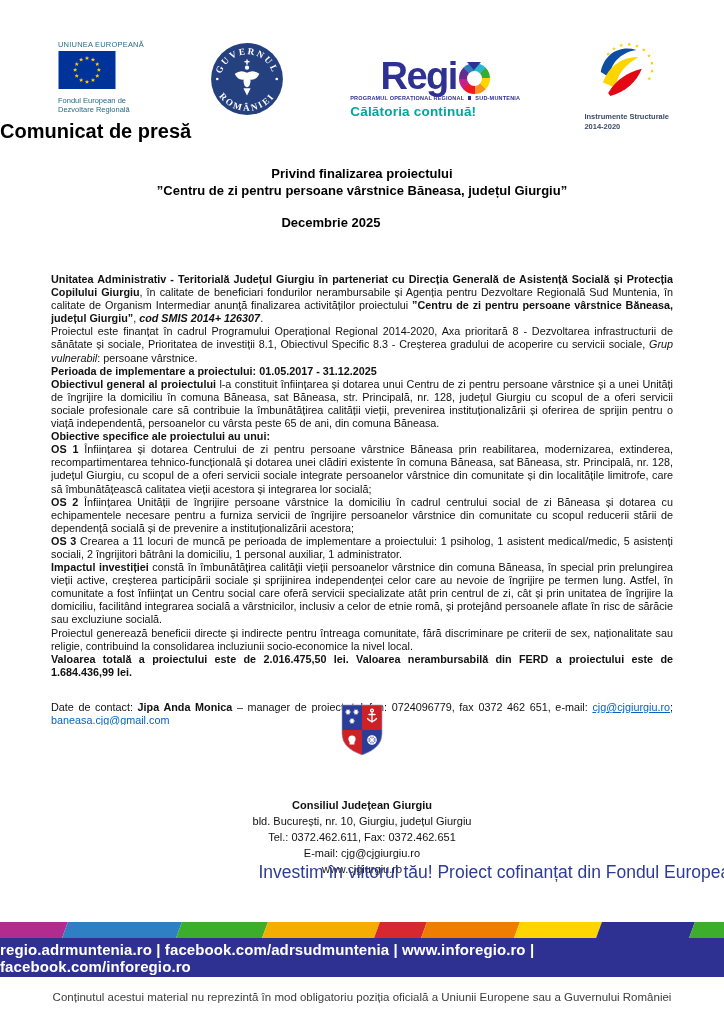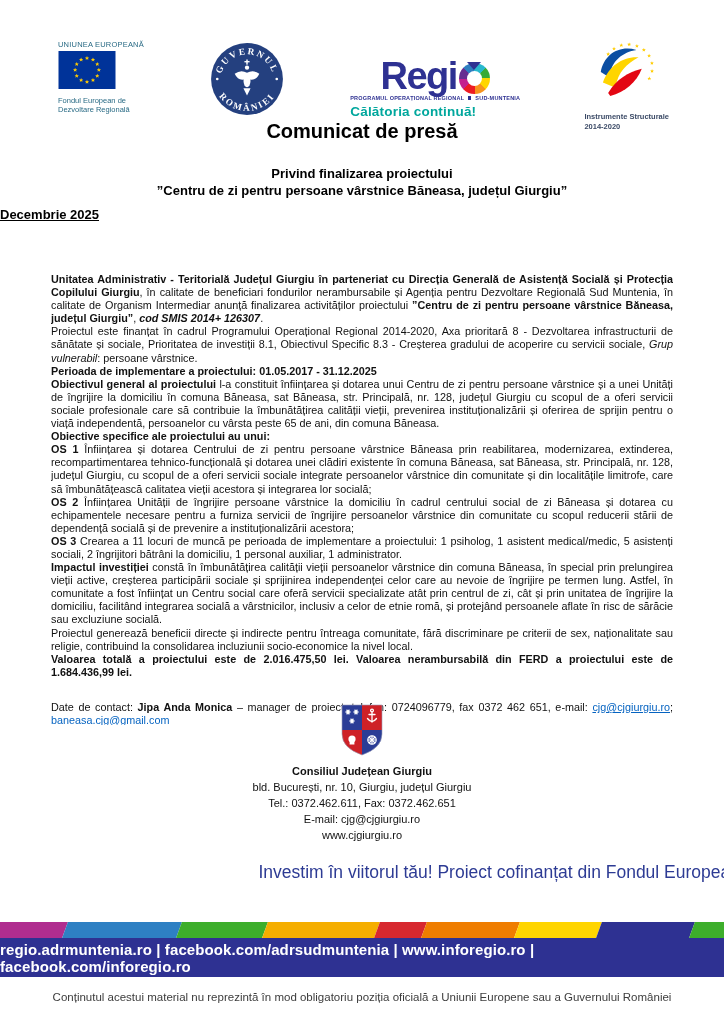--- a/index.html
+++ b/index.html
@@ -18,35 +18,35 @@
     background:conic-gradient(#29b8ce 0 45deg,#3aaa35 45deg 90deg,#ffd500 90deg 135deg,#f7931e 135deg 180deg,#ed1c24 180deg 225deg,#c4208e 225deg 270deg,#662d91 270deg 315deg,#2e7ec0 315deg 360deg);}
   .ring::before{content:"";position:absolute;inset:8px;background:#fff;border-radius:50%;}
   .ring::after{content:"";position:absolute;top:-1px;left:50%;transform:translateX(-50%);
     border-left:7px solid transparent;border-right:7px solid transparent;border-top:8px solid #2e3192;}
   .regio-sub{display:flex;align-items:center;justify-content:center;gap:4px;margin-top:1px;}
   .regio-sub span{font-size:5.5px;font-weight:700;color:#2e3192;letter-spacing:.2px;white-space:nowrap;}
   .regio-sq{width:4px;height:4px;background:#2e3192;}
   .regio-tagline{font-size:13.5px;font-weight:600;color:#00a79d;margin-top:3px;letter-spacing:.2px;}
   .instr-label{font-size:7.5px;font-weight:700;color:#3b4a66;line-height:1.3;margin-top:2px;}
   
-  .doc-title{text-align:center;font-size:20px;font-weight:700;margin-top:22px;color:#000;}
+  .doc-title{text-align:left;font-size:20px;font-weight:700;margin-top:22px;color:#000;}
   .doc-subtitle{text-align:center;font-size:13px;font-weight:700;line-height:17px;margin-top:22px;color:#000;}
-  .doc-date{text-align:left;font-size:13px;font-weight:700;margin:8px 62px 0 0;color:#000;text-decoration:underline;}
+  .doc-date{text-align:center;font-size:13px;font-weight:700;margin:16px 62px 0 0;color:#000;}
   
   .content{position:absolute;top:273px;left:51px;width:622px;height:452px;overflow:hidden;
     font-size:10.8px;line-height:13.1px;color:#111;}
   .para{margin:0;text-align:justify;}
   .para.spaced{margin-top:22px;}
   .b{font-weight:700;}
   .i{font-style:italic;}
   a.email-link{color:#0563c1;text-decoration:underline;cursor:pointer;}
   
   .crest-wrap{position:absolute;top:704px;left:0;width:100%;text-align:center;}
   .addr{position:absolute;top:763px;left:0;width:100%;text-align:center;font-size:11px;line-height:16px;color:#111;}
-  .addr .org{font-weight:700;}
+  .addr .org{font-weight:700;margin-top:34px;}
   .slogan{position:absolute;top:860px;left:4px;width:100%;text-align:right;color:#2d3b94;font-size:17.5px;line-height:24px;padding-left:12px;}
   
   .rainbow{position:absolute;top:922px;left:0;width:724px;height:16px;overflow:hidden;white-space:nowrap;}
   .rainbow-inner{display:flex;height:100%;margin-left:-12px;}
   .rseg{height:100%;transform:skewX(-20deg);flex:none;}
   .linksbar{position:absolute;top:938px;left:0;width:724px;height:39px;background:#2e3192;
     color:#fff;font-weight:700;font-size:15px;display:flex;align-items:center;justify-content:center;letter-spacing:.1px;}
   .disclaimer{position:absolute;top:991px;left:0;width:100%;text-align:center;font-size:11.5px;color:#3c3c3c;}
 </style>
 </head>

